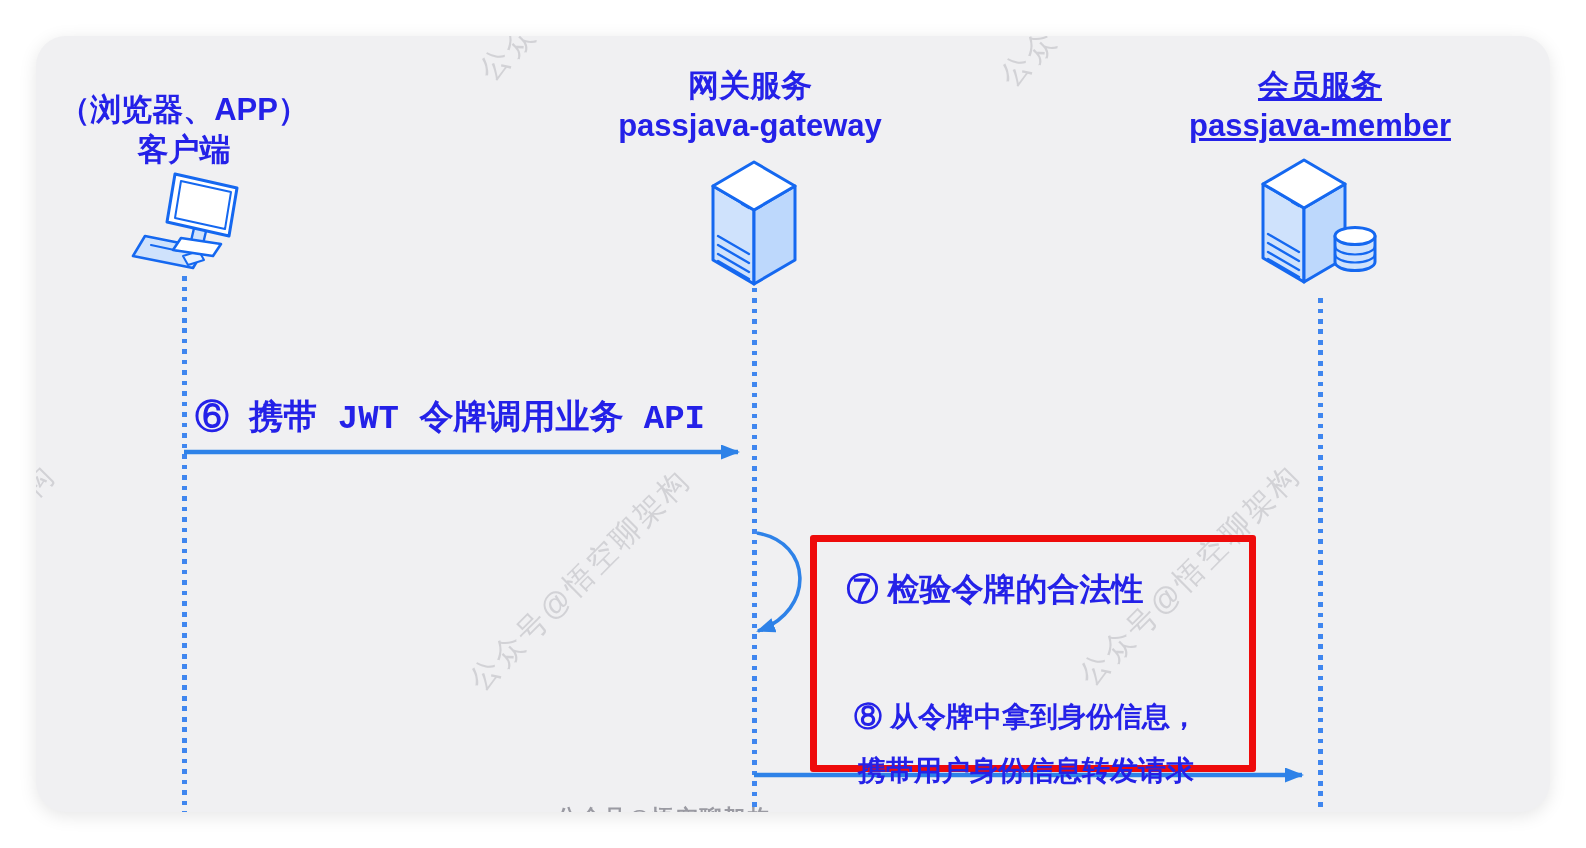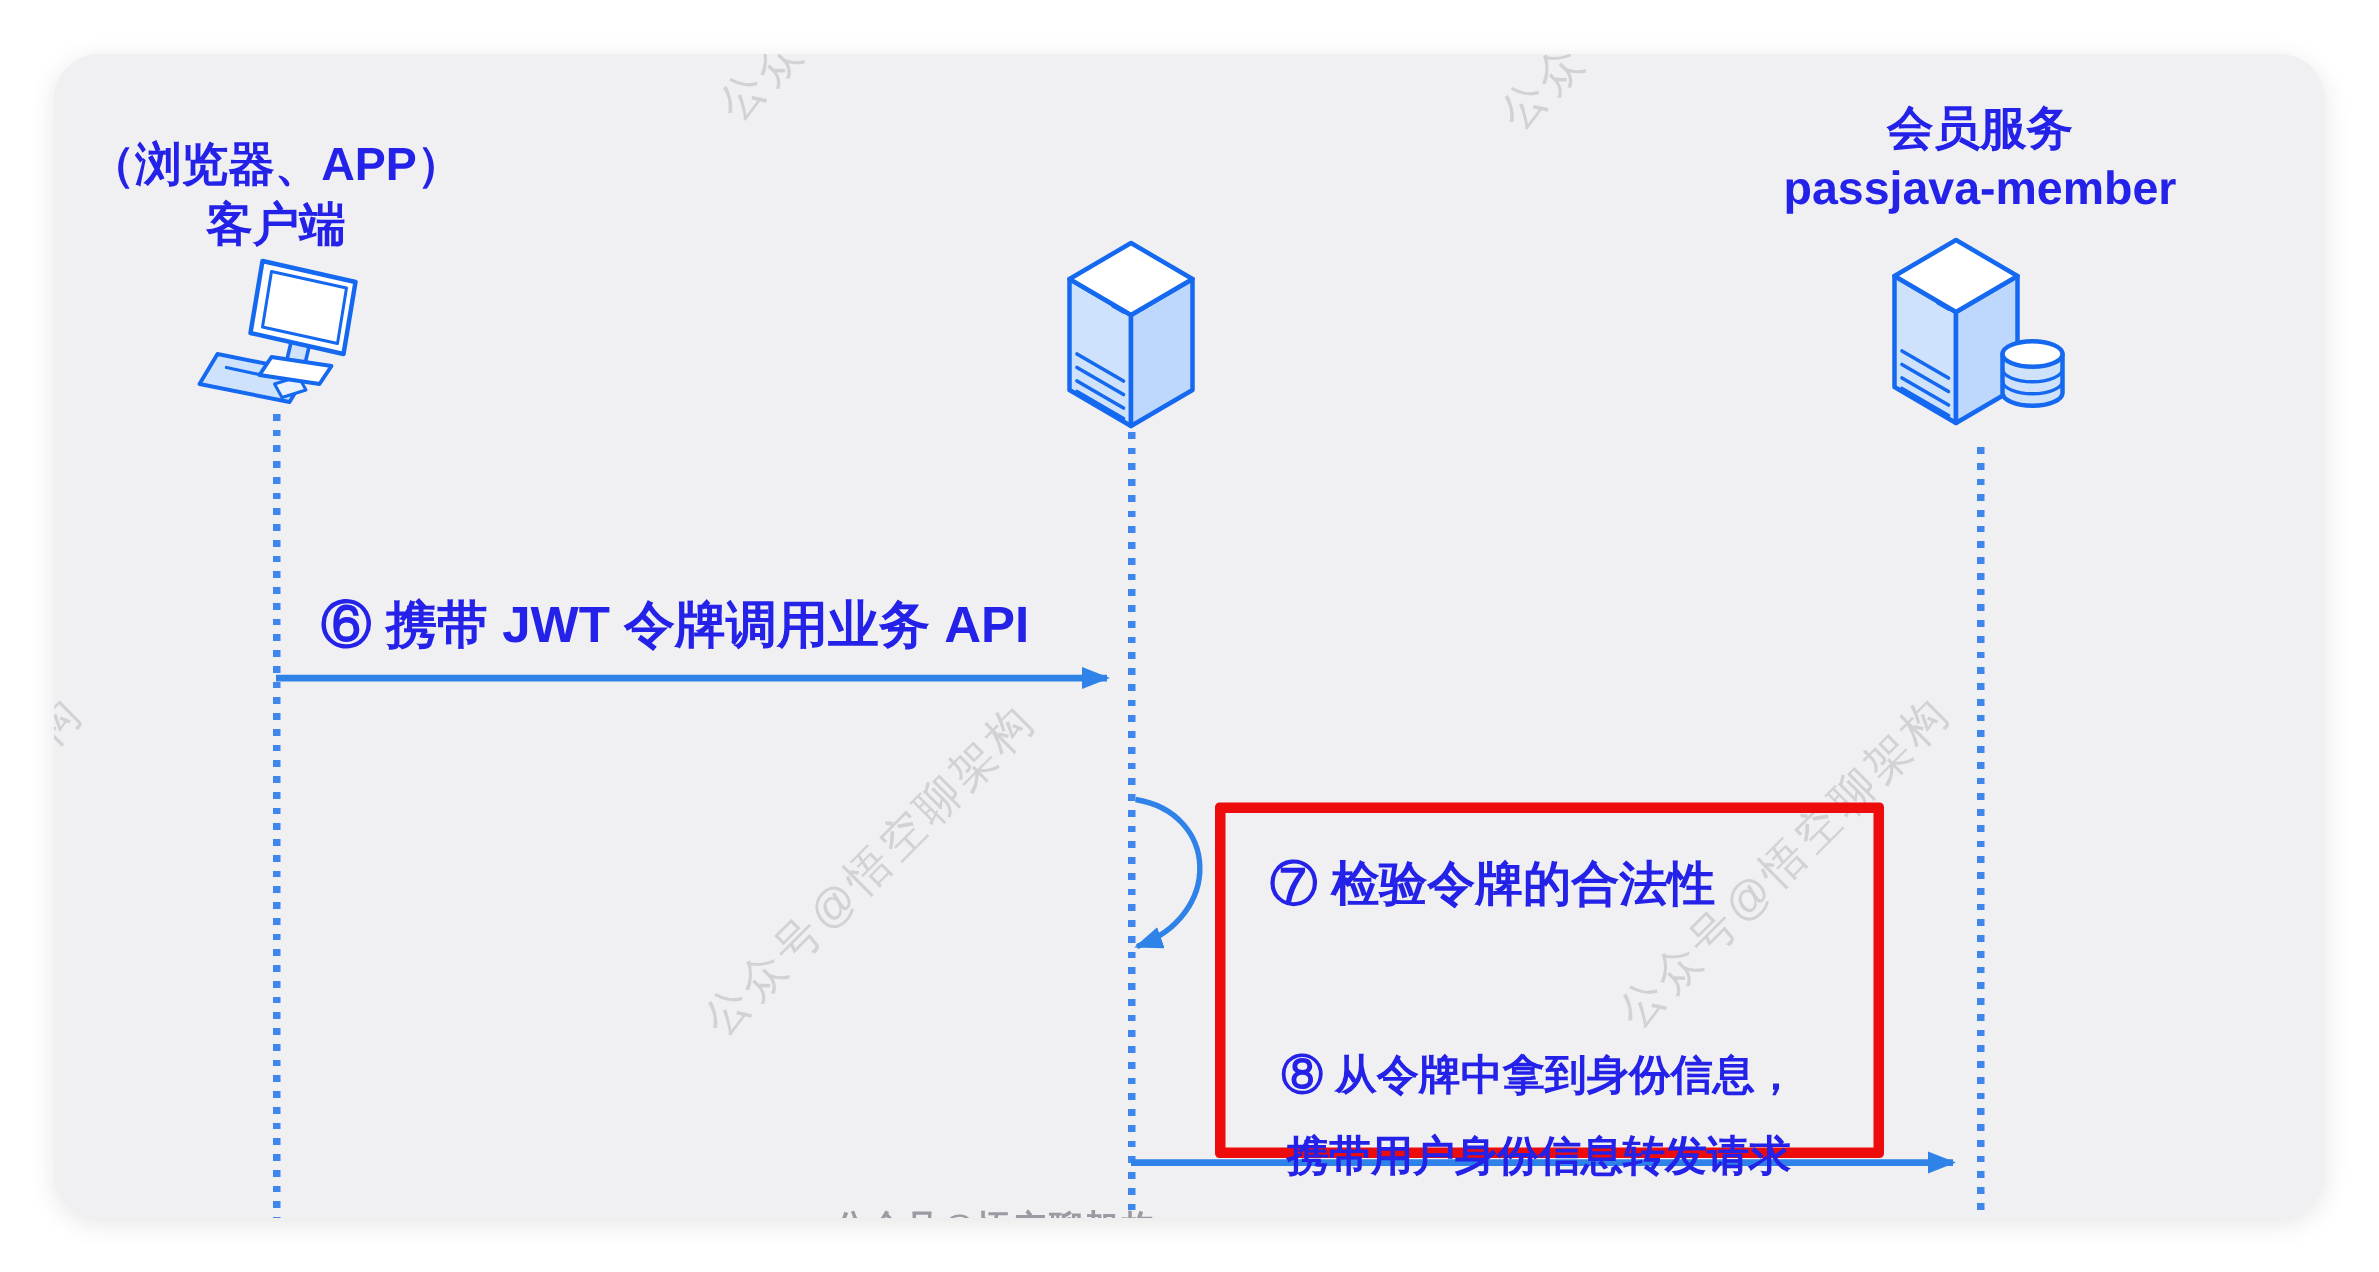--- a/index.html
+++ b/index.html
@@ -7,21 +7,21 @@
   .card{position:absolute;left:36px;top:36px;width:1514px;height:776px;background:#f0f0f2;
         border-radius:30px;overflow:hidden;box-shadow:0 4px 18px rgba(0,0,0,0.10);}
   .watermark{position:absolute;white-space:nowrap;font-size:30px;letter-spacing:3px;
         color:rgba(172,172,180,0.45);transform:translate(-50%,-50%) rotate(-45deg);
         font-weight:400;pointer-events:none;}
   .pheader{position:absolute;text-align:center;font-weight:700;color:#2421e8;
         font-size:31px;line-height:40px;}
   .lifeline{position:absolute;width:4.5px;
         background:repeating-linear-gradient(180deg,#3f86ef 0 4.5px,rgba(0,0,0,0) 4.5px 10.5px);}
   .msg-label{position:absolute;font-weight:700;color:#2421e8;text-align:center;}
-  .label-6{left:154px;top:358px;width:520px;font-size:34px;}
+  .label-6{left:154px;top:358px;width:520px;font-size:34px;font-family:Liberation Mono, monospace;}
   .label-7{left:779px;top:532px;width:360px;font-size:32px;}
   .label-8{left:790px;top:654px;width:400px;font-size:28px;line-height:54px;}
   .red-box{position:absolute;left:774px;top:499px;width:446px;height:237px;
         border:7px solid #ee0b0b;border-radius:3px;box-sizing:border-box;background:transparent;}
   .icon{position:absolute;}
   .connector-layer{position:absolute;left:0;top:0;width:1514px;height:776px;}
   .clipped-caption{position:absolute;left:520px;top:767px;width:260px;font-size:22px;
         color:#9a9aa2;letter-spacing:2px;white-space:nowrap;font-weight:700;}
 </style>
 </head>
@@ -34,21 +34,25 @@
     <span class="watermark" style="left:1075px;top:-60px;">公众号@悟空聊架构</span>
     <span class="watermark" style="left:-91px;top:539px;">公众号@悟空聊架构</span>
     <span class="watermark" style="left:544px;top:544px;">公众号@悟空聊架构</span>
     <span class="watermark" style="left:1154px;top:539px;">公众号@悟空聊架构</span>
     <span class="clipped-caption">公众号@悟空聊架构</span>
 
     <div class="pheader" style="left:-32px;top:54px;width:360px;">
       <div>（浏览器、APP）</div>
       <div>客户端</div>
     </div>
-    <div class="pheader" style="left:1104px;top:30px;width:360px;">
+    <div class="pheader" style="left:534px;top:30px;width:360px;">
+      <div>网关服务</div>
+      <div>passjava-gateway</div>
+    </div>
+    <div class="pheader" style="left:1104px;top:30px;width:360px;text-decoration:underline;">
       <div>会员服务</div>
       <div>passjava-member</div>
     </div>
 
     <svg class="icon" style="left:95px;top:136px;" width="114" height="102" viewBox="-8 0 114 102">
       <g stroke="#1568f0" stroke-linejoin="round" stroke-linecap="round">
         <polygon points="6,64 66,76 54,96 -6,84" fill="#cfe2fc" stroke-width="2.6"></polygon>
         <polygon points="44,84 60,79 65,88 49,93" fill="#e9f2fe" stroke-width="2"></polygon>
         <line x1="12" y1="73" x2="40" y2="79" stroke-width="2.2"></line>
         <polygon points="56,52 68,55 64,72 52,69" fill="#cfe2fc" stroke-width="2.4"></polygon>

